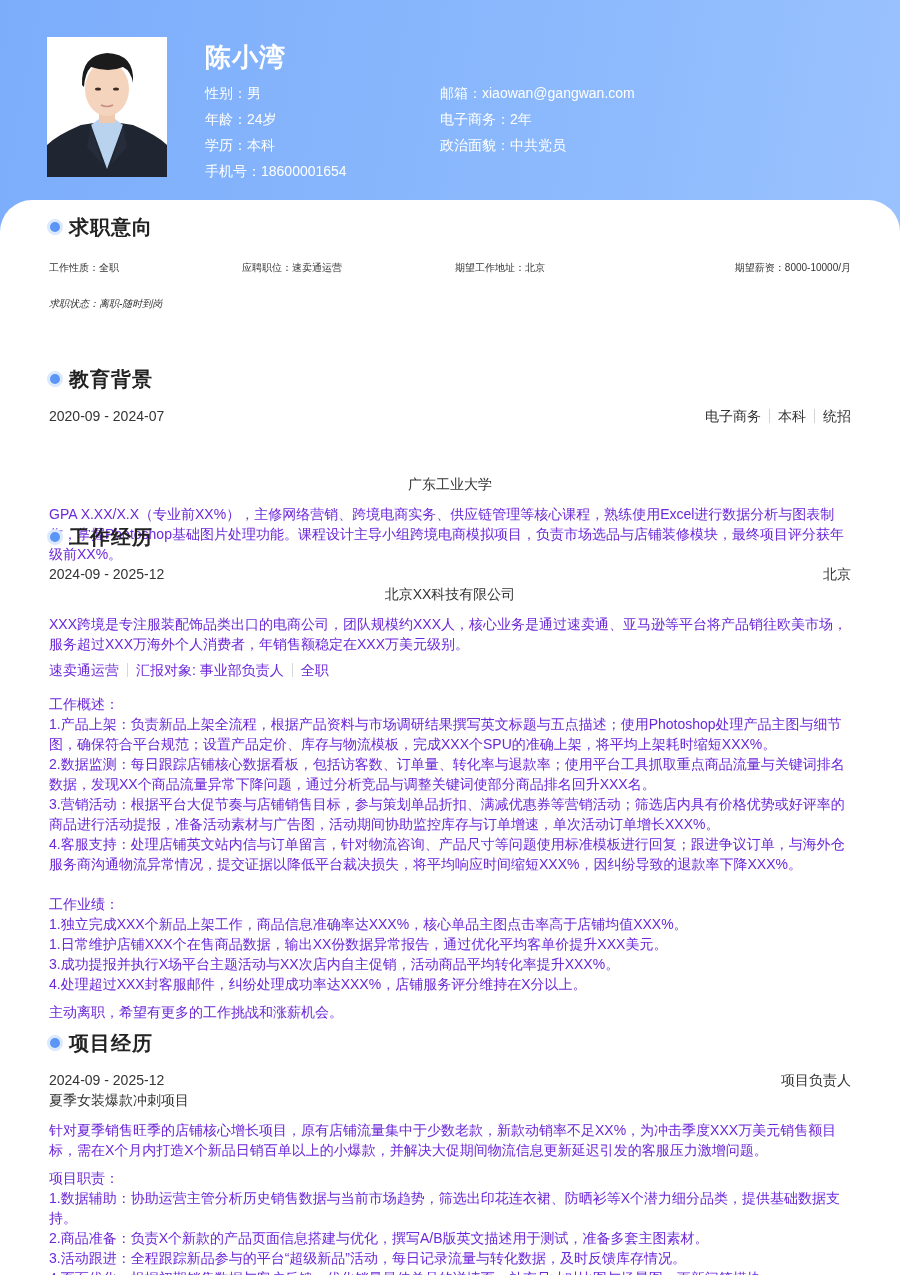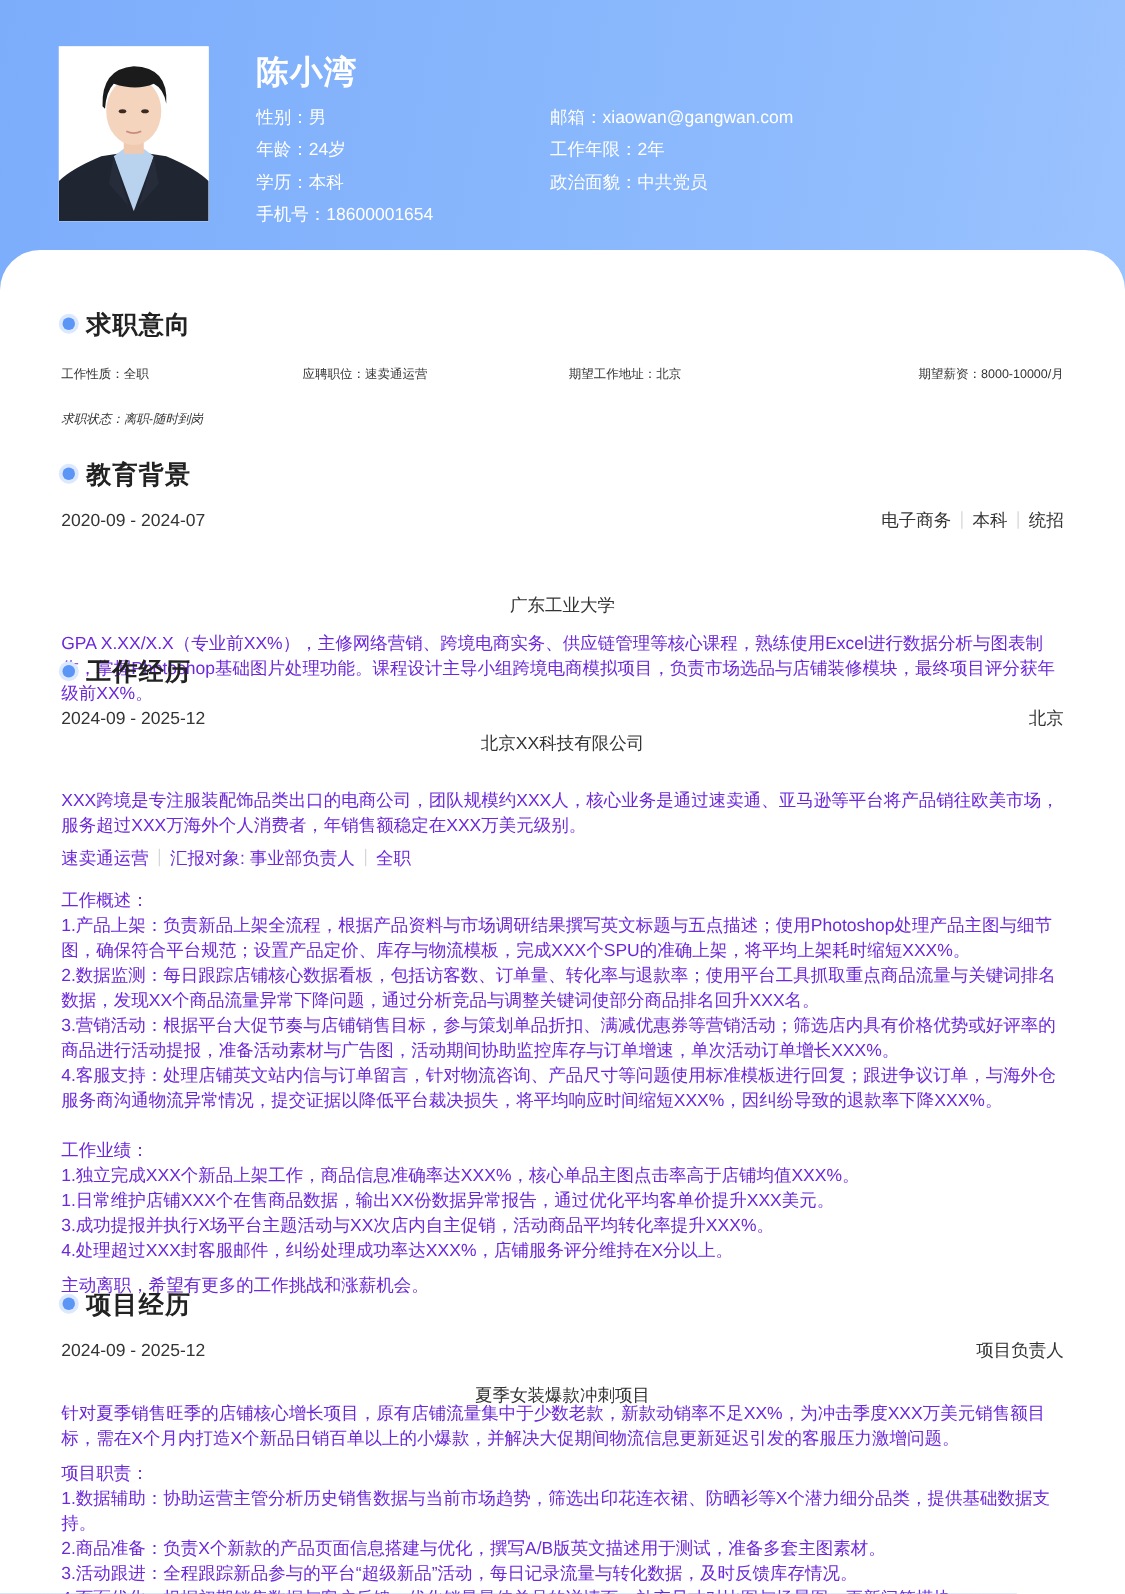--- a/index.html
+++ b/index.html
@@ -65,28 +65,28 @@
 
   <div class="info-col left">
     <div class="info-row"><span>性别：</span><span>男</span></div>
     <div class="info-row"><span>年龄：</span><span>24岁</span></div>
     <div class="info-row"><span>学历：</span><span>本科</span></div>
     <div class="info-row"><span>手机号：</span><span>18600001654</span></div>
   </div>
 
   <div class="info-col right">
     <div class="info-row"><span>邮箱：</span><span>xiaowan@gangwan.com</span></div>
-    <div class="info-row"><span>工作年限：</span><span>2年</span></div>
+    <div class="info-row"><span>电子商务：</span><span>2年</span></div>
     <div class="info-row"><span>政治面貌：</span><span>中共党员</span></div>
   </div>
 </div>
 
 <div class="card">
 
-  <div class="section" style="top:44px;">
+  <div class="section" style="top:12px;">
     <div class="sec-title">
       <span class="dot"></span>
       <h2>求职意向</h2>
     </div>
     <div class="intent-row" style="margin-top:16px;">
       <div style="width:193px;"><span>工作性质：</span><span>全职</span></div>
       <div style="width:213px;"><span>应聘职位：</span><span>速卖通运营</span></div>
       <div style="width:220px;"><span>期望工作地址：</span><span>北京</span></div>
       <div style="flex:1; text-align:right;"><span>期望薪资：</span><span>8000-10000/月</span></div>
     </div>
@@ -126,21 +126,21 @@
     </div>
     <div class="triple-wrap">
       <div class="triple">
         <span>2024-09 - 2025-12</span>
         <span>北京</span>
       </div>
       <div class="triple center" style="top:0;">
           <span style="width:100%;text-align:center;">北京XX科技有限公司</span>
         </div>
     </div>
-    <div class="para" style="margin-top:26px;">XXX跨境是专注服装配饰品类出口的电商公司，团队规模约XXX人，核心业务是通过速卖通、亚马逊等平台将产品销往欧美市场，服务超过XXX万海外个人消费者，年销售额稳定在XXX万美元级别。</div>
+    <div class="para" style="margin-top:10px;">XXX跨境是专注服装配饰品类出口的电商公司，团队规模约XXX人，核心业务是通过速卖通、亚马逊等平台将产品销往欧美市场，服务超过XXX万海外个人消费者，年销售额稳定在XXX万美元级别。</div>
     <div class="tags para" style="margin-top:6px;">
       <span>速卖通运营</span>
       <span class="sep"></span>
       <span>汇报对象: 事业部负责人</span>
       <span class="sep"></span>
       <span>全职</span>
     </div>
     <div class="para" style="margin-top:14px;">
       <div>工作概述：</div>
       <div>1.产品上架：负责新品上架全流程，根据产品资料与市场调研结果撰写英文标题与五点描述；使用Photoshop处理产品主图与细节图，确保符合平台规范；设置产品定价、库存与物流模板，完成XXX个SPU的准确上架，将平均上架耗时缩短XXX%。</div>
@@ -162,21 +162,21 @@
     <div class="sec-title">
       <span class="dot"></span>
       <h2>项目经历</h2>
     </div>
     <div class="triple-wrap">
       <div class="triple">
         <span>2024-09 - 2025-12</span>
         <span>项目负责人</span>
       </div>
       <div class="triple center" style="top:0;">
-          <span style="width:100%;text-align:center;margin-top:16px;">夏季女装爆款冲刺项目</span>
+          <span style="width:100%;">夏季女装爆款冲刺项目</span>
         </div>
     </div>
     <div class="para" style="margin-top:10px;">针对夏季销售旺季的店铺核心增长项目，原有店铺流量集中于少数老款，新款动销率不足XX%，为冲击季度XXX万美元销售额目标，需在X个月内打造X个新品日销百单以上的小爆款，并解决大促期间物流信息更新延迟引发的客服压力激增问题。</div>
     <div class="para" style="margin-top:8px;">
       <div>项目职责：</div>
       <div>1.数据辅助：协助运营主管分析历史销售数据与当前市场趋势，筛选出印花连衣裙、防晒衫等X个潜力细分品类，提供基础数据支持。</div>
       <div>2.商品准备：负责X个新款的产品页面信息搭建与优化，撰写A/B版英文描述用于测试，准备多套主图素材。</div>
       <div>3.活动跟进：全程跟踪新品参与的平台“超级新品”活动，每日记录流量与转化数据，及时反馈库存情况。</div>
       <div>4.页面优化：根据初期销售数据与客户反馈，优化销量最佳单品的详情页，补充尺寸对比图与场景图，更新问答模块。</div>
     </div>

